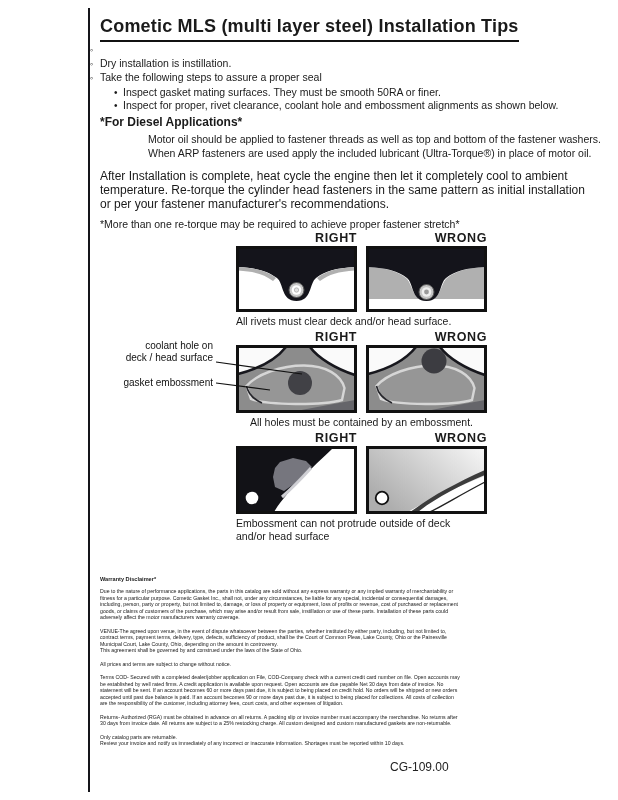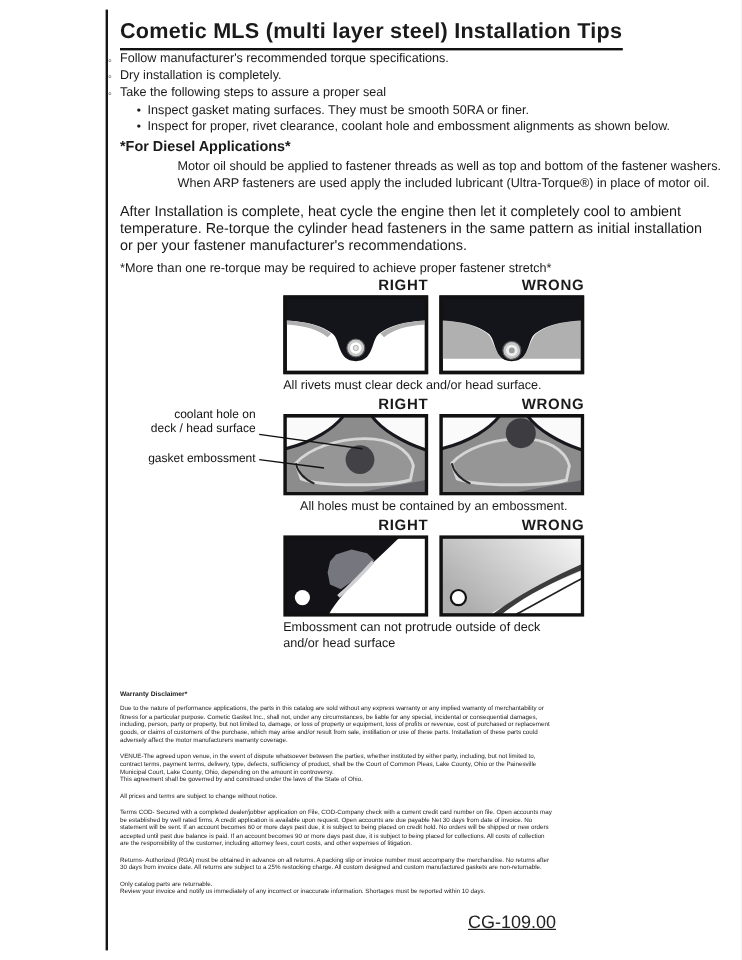--- a/index.html
+++ b/index.html
@@ -36,39 +36,38 @@
   .cap-center { text-align:center; width:251px; }
 
   .ann { position:absolute; width:114px; text-align:right; font-size:10px; line-height:11.5px; color:#111; }
   .ann-coolant { left:99px; top:340px; }
   .ann-emboss  { left:99px; top:377px; }
   .leader-svg { position:absolute; left:0; top:330px; width:618px; height:100px; pointer-events:none; }
 
   .disclaimer { position:absolute; left:100px; top:576px; width:428px; }
   .disc-head { font-size:5.6px; font-weight:bold; margin-bottom:6px; }
   .disc-p { font-size:5.2px; line-height:6.5px; margin-bottom:7px; white-space:pre-line; }
-  .page-code { position:absolute; left:390px; top:760px; font-size:15px; color:#222;text-decoration:underline; }
+  .page-code { position:absolute; left:390px; top:760px; font-size:12px; color:#222; }
 </style>
 </head>
 <body>
 
 <div class="page">
 
   <div class="edge-line"></div>
 
   <div class="title">Cometic MLS (multi layer steel) Installation Tips</div>
 
   <div class="bullets">
     <div class="b-line">
       <span class="b-glyph">◦</span>
-      <span>Follow manufacturer's recommended torque specifications.</span>
     </div>
     <div class="b-line">
       <span class="b-glyph">◦</span>
-      <span>Dry installation is completely.</span>
+      <span>Dry installation is instillation.</span>
     </div>
     <div class="b-line">
       <span class="b-glyph">◦</span>
       <span>Take the following steps to assure a proper seal</span>
     </div>
     <div class="sb-line">
       <span class="sb-glyph">•</span>
       <span>Inspect gasket mating surfaces.  They must be smooth 50RA or finer.</span>
     </div>
     <div class="sb-line">

